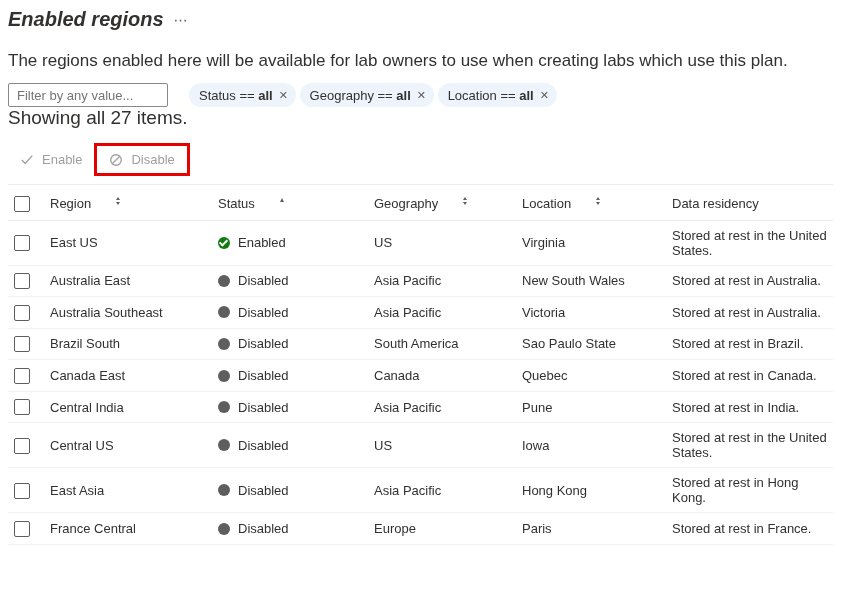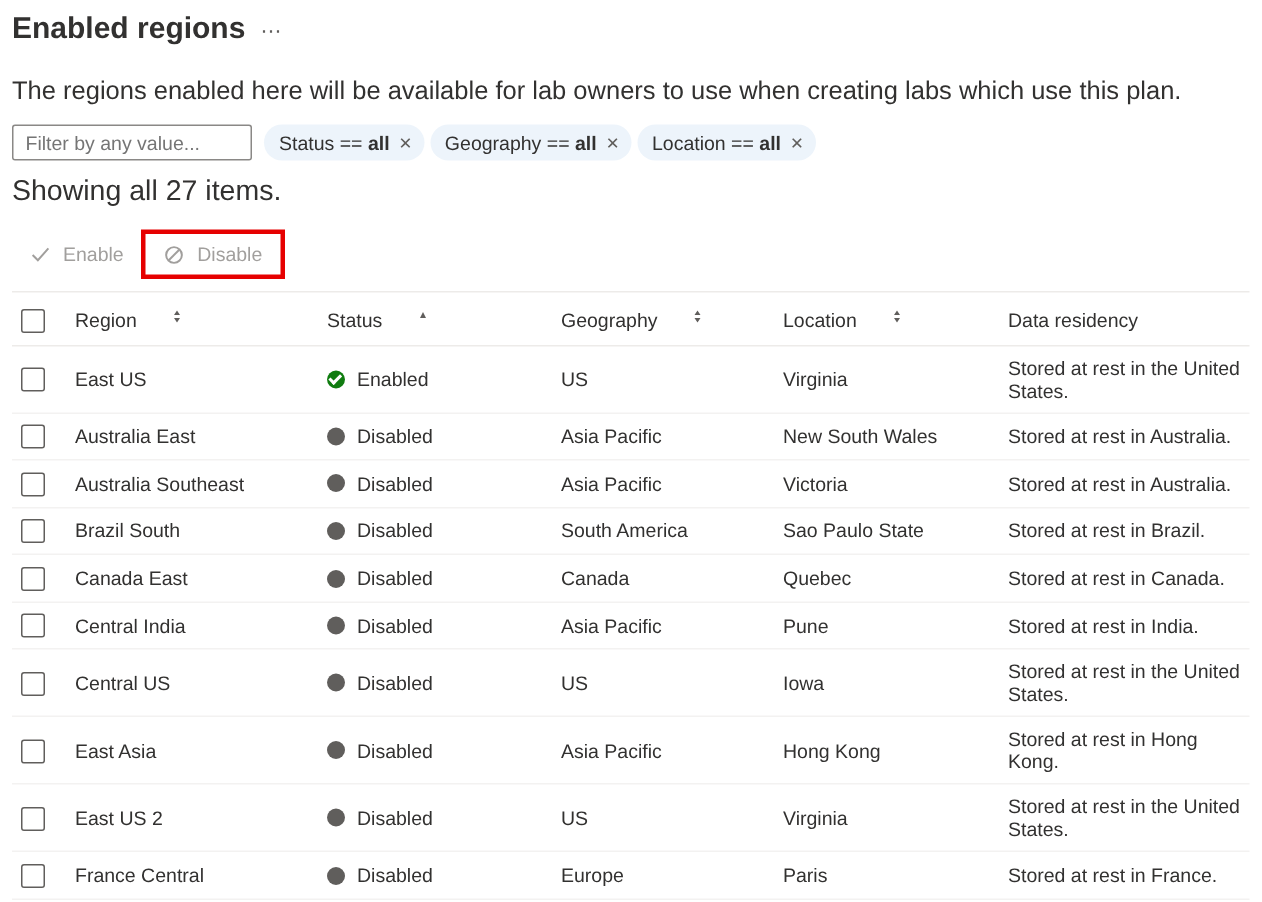--- a/index.html
+++ b/index.html
@@ -5,24 +5,24 @@
   * { box-sizing: border-box; }
   body {
     margin: 0;
     padding: 8px;
     font-family: "Segoe UI", -apple-system, sans-serif;
     font-size: 13px;
     color: #323130;
     background: #fff;
   }
   .header { display: flex; align-items: center; gap: 10px; margin-bottom: 20px; }
-  .header h1 { font-size: 20px; font-weight: 600; margin: 0; }
+  .header h1 { font-size: 20px; font-weight: 600; margin: 0; font-style: italic; }
   .more-icon { color: #605e5c; font-size: 14px; cursor: pointer; }
   .desc { color: #323130; font-size: 17px; margin-bottom: 12px; }
-  .filter-row { display: flex; align-items: center; gap: 8px; margin-bottom: 10px; }
+  .filter-row { display: flex; align-items: center; gap: 21px; }
   .filter-input {
     border: 1px solid #8a8886;
     border-radius: 2px;
     height: 24px;
     padding: 0 8px;
     font-size: 13px;
     width: 160px;
     font-family: inherit;
   }
   .chip {
@@ -266,33 +266,20 @@
             <span class="dot dot-disabled"></span>
             <span>Disabled</span>
           </div>
         </td>
         <td>Asia Pacific</td>
         <td>Hong Kong</td>
         <td>Stored at rest in Hong Kong.</td>
       </tr>
       <tr>
         <td><span class="checkbox"></span></td>
-        <td>East US 2</td>
-        <td>
-          <div class="status-cell">
-            <span class="dot dot-disabled"></span>
-            <span>Disabled</span>
-          </div>
-        </td>
-        <td>US</td>
-        <td>Virginia</td>
-        <td>Stored at rest in the United States.</td>
-      </tr>
-      <tr>
-        <td><span class="checkbox"></span></td>
         <td>France Central</td>
         <td>
           <div class="status-cell">
             <span class="dot dot-disabled"></span>
             <span>Disabled</span>
           </div>
         </td>
         <td>Europe</td>
         <td>Paris</td>
         <td>Stored at rest in France.</td>

